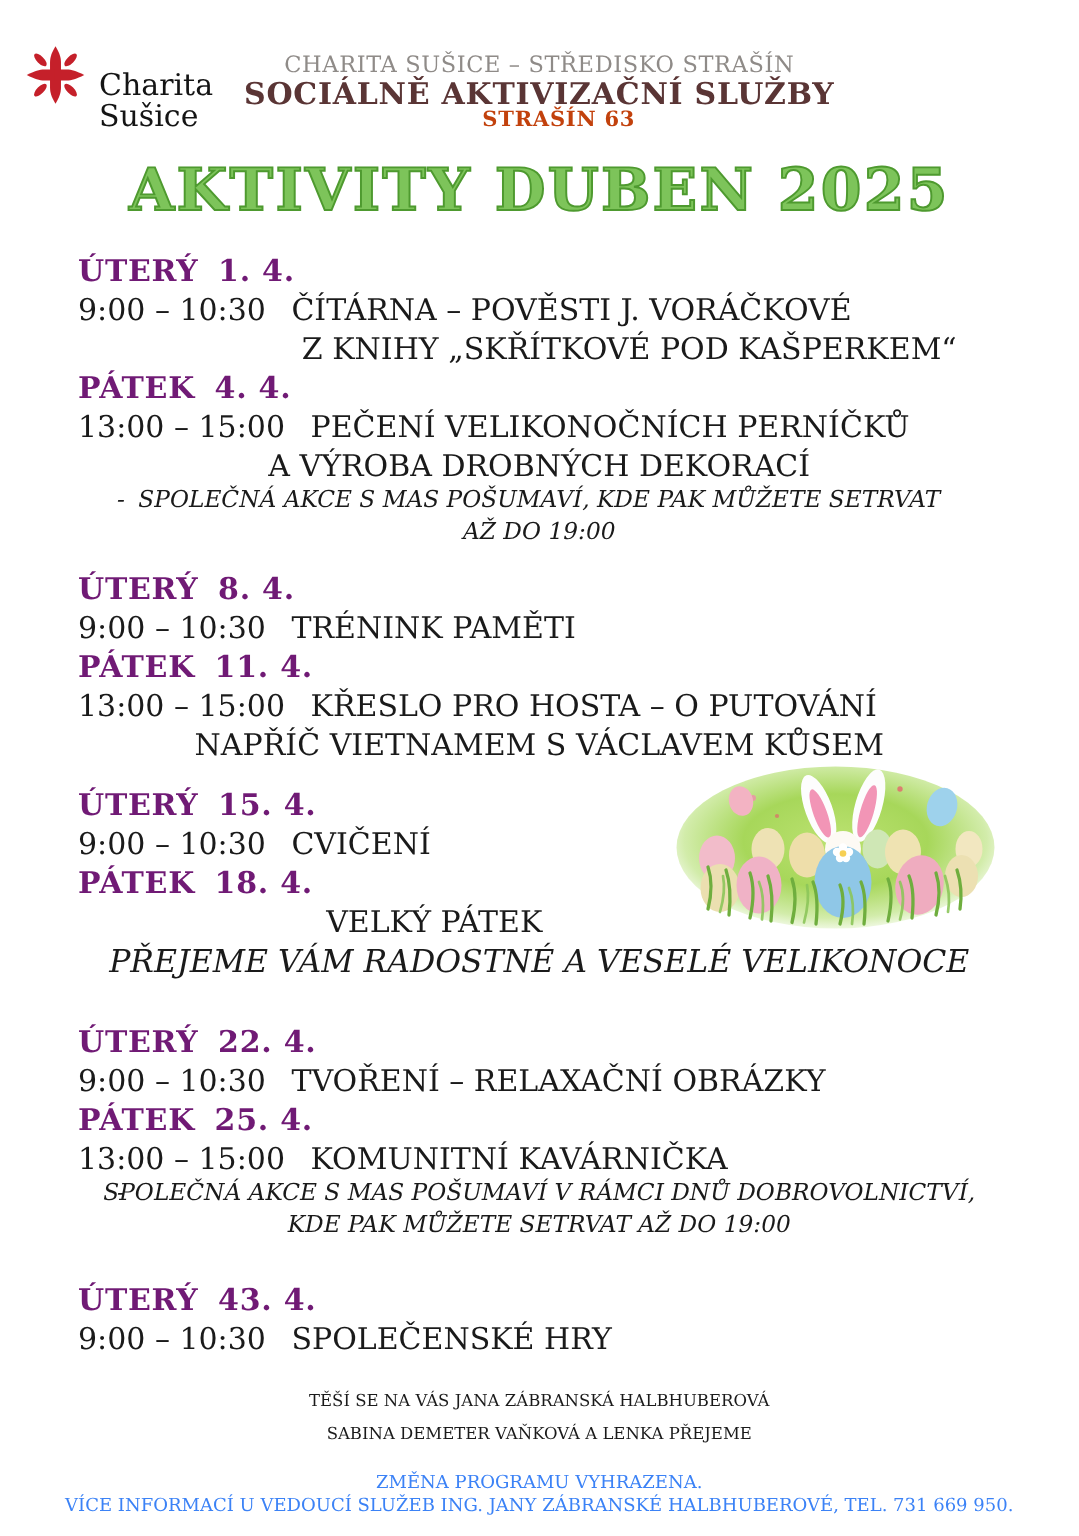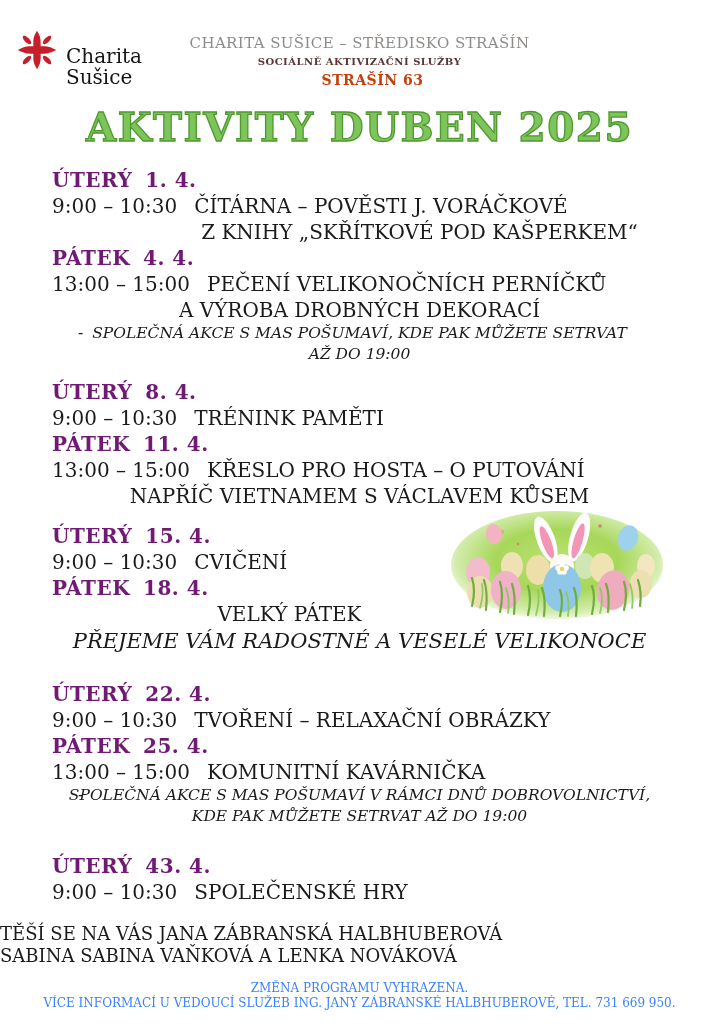--- a/index.html
+++ b/index.html
@@ -10,21 +10,21 @@
   }
   .page{position:relative;width:719px;height:1024px;}
 
   
   .logo{position:absolute;left:16px;top:28px;display:flex;align-items:flex-start;gap:8px;}
   .logo-text{display:flex;flex-direction:column;font-size:20px;line-height:21px;color:#141414;margin-top:18px;}
 
   
   .header{padding-top:34px;text-align:center;}
   .h1{font-size:15px;line-height:19px;color:#8f8b88;letter-spacing:.4px;}
-  .h2{font-size:10px;line-height:18px;font-weight:bold;color:#5a3535;letter-spacing:.5px;}
+  .h2{font-size:20px;line-height:18px;font-weight:bold;color:#5a3535;letter-spacing:.5px;}
   .h3{font-size:14px;line-height:18px;font-weight:bold;color:#c2410c;letter-spacing:.5px;padding-left:26px;}
 
   
   .title{
     margin-top:14px;text-align:center;
     font-size:39px;line-height:48px;font-weight:bold;letter-spacing:1.5px;
     color:#7dc45a;-webkit-text-stroke:1.3px #4e9a2f;
   }
 
   
@@ -37,21 +37,21 @@
   .cont-center{text-align:center;}
   .center-narrow{text-align:center;margin-right:140px;}
   .wish{text-align:center;font-style:italic;font-size:21px;line-height:28px;}
   .note{position:relative;text-align:center;font-style:italic;font-size:15.5px;line-height:21px;}
   .note .dash{position:absolute;left:26px;top:0;}
   .note-cont{text-align:center;font-style:italic;font-size:15.5px;line-height:21px;}
   .blk{margin-top:0;}
   .blk.m14{margin-top:14px;} .blk.m26{margin-top:26px;}
 
   
-  .closing{margin-top:18px;text-align:left;font-size:18px;line-height:22px;}
+  .closing{margin-top:18px;text-align:center;font-size:11px;line-height:22px;}
   .footer{margin-top:14px;text-align:center;font-size:12px;line-height:15px;color:#3b82f6;}
 
   
   .easter{position:absolute;left:450px;top:510px;width:215px;height:110px;}
 </style>
 </head>
 <body>
 
 <div class="page">
 
@@ -122,21 +122,21 @@
 
     <div class="blk m26">
       <div class="line day"><span>ÚTERÝ</span><span class="date">43. 4.</span></div>
       <div class="line event"><span class="time">9:00 – 10:30</span><span class="etitle">SPOLEČENSKÉ HRY</span></div>
     </div>
 
   </div>
 
   <div class="closing">
     <div>TĚŠÍ SE NA VÁS JANA ZÁBRANSKÁ HALBHUBEROVÁ</div>
-    <div>SABINA SABINA VAŇKOVÁ A LENKA NOVÁKOVÁ</div>
+    <div>SABINA DEMETER VAŇKOVÁ A LENKA PŘEJEME</div>
   </div>
 
   <div class="footer">
     <div>ZMĚNA PROGRAMU VYHRAZENA.</div>
     <div>VÍCE INFORMACÍ U VEDOUCÍ SLUŽEB ING. JANY ZÁBRANSKÉ HALBHUBEROVÉ, TEL. 731 669 950.</div>
   </div>
 
   <svg class="easter" viewBox="0 0 215 110">
     <defs>
       <radialGradient id="ebg" cx="50%" cy="46%" r="58%">

